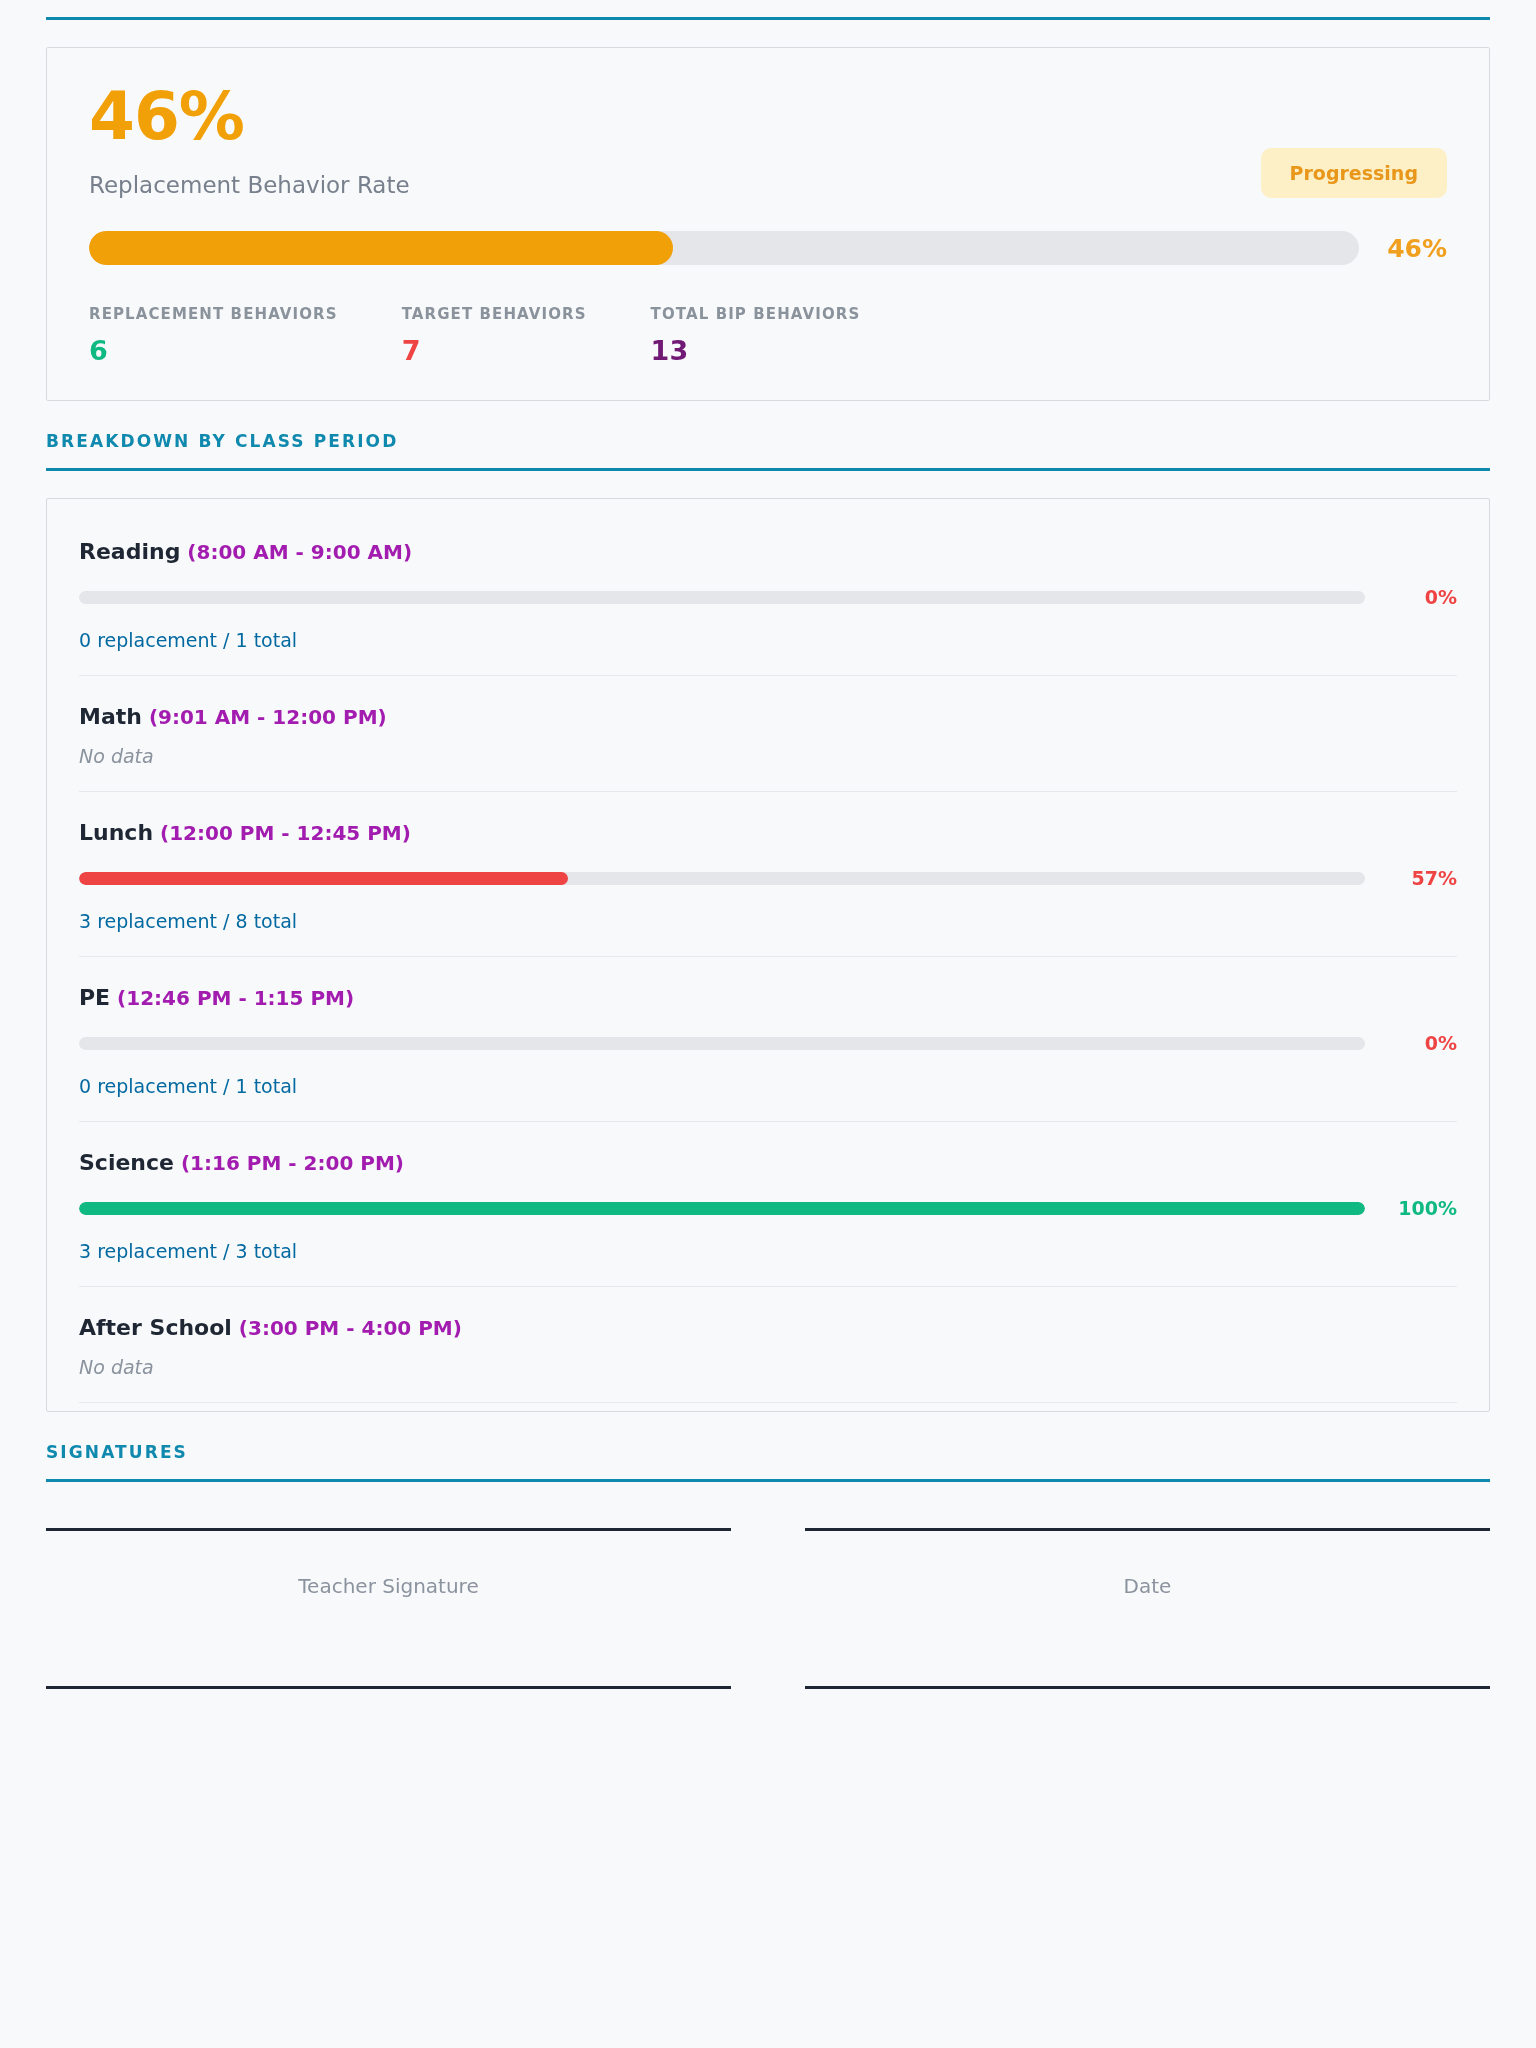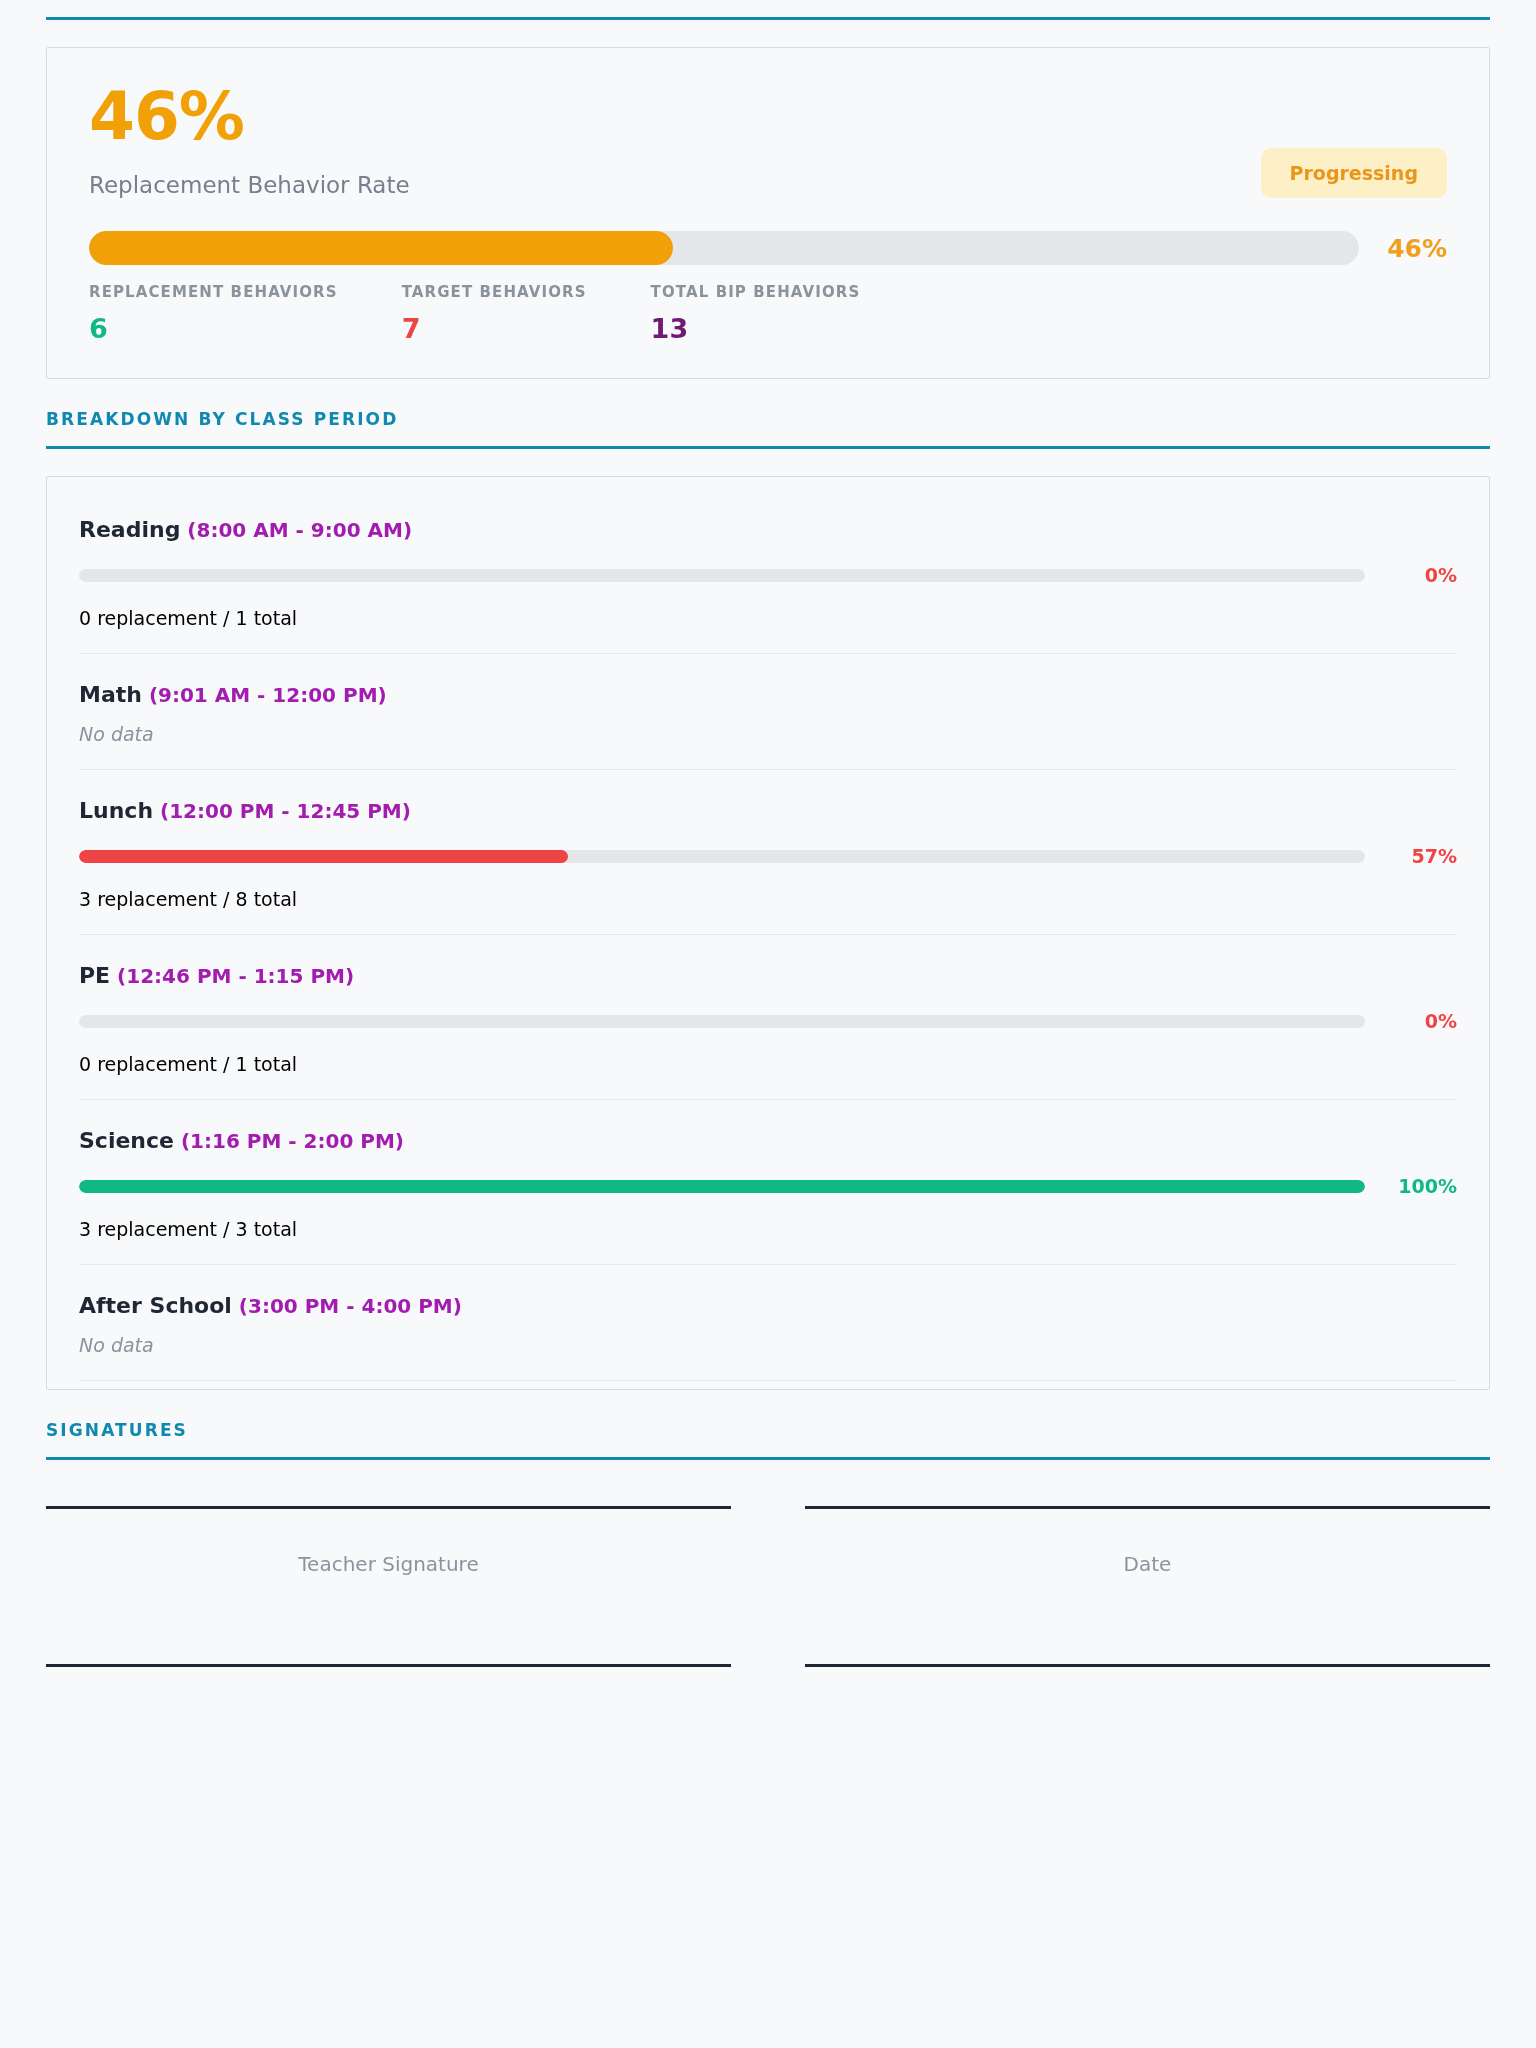--- a/index.html
+++ b/index.html
@@ -91,21 +91,21 @@
   }
   .bar-pct{
     color:var(--orange-text);
     font-size:25px;
     font-weight:700;
     min-width:66px;
     text-align:right;
   }
   .stats{
     display:flex;
-    margin-top:18px;
+    margin-top:40px;
   }
   .stat{margin-right:64px;}
   .stat-label{
     color:#8a929c;
     font-size:15px;
     font-weight:600;
     letter-spacing:1.1px;
     text-transform:uppercase;
   }
   .stat-value{
@@ -151,21 +151,21 @@
   .pfill{height:100%;border-radius:7px;}
   .ppct{
     font-size:19px;
     font-weight:700;
     min-width:72px;
     text-align:right;
   }
   .sub{
     margin-top:21px;
     font-size:19px;
-    color:#000000;
+    color:#0369a1;
   }
   .nodata{
     margin-top:16px;
     font-size:19px;
     color:#8b939e;
     font-style:italic;
   }
 
   
   .sig-wrap{padding-top:46px;padding-bottom:10px;}

